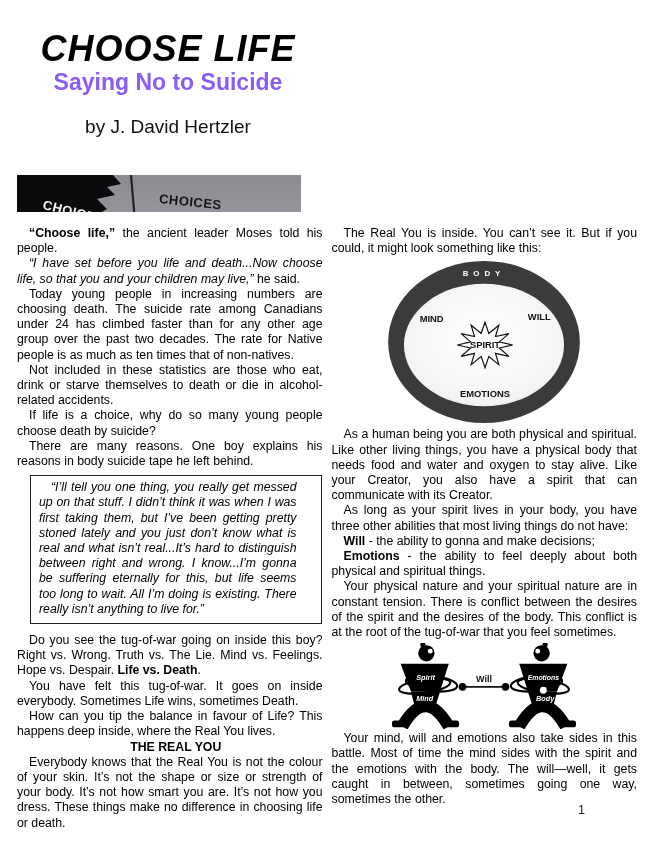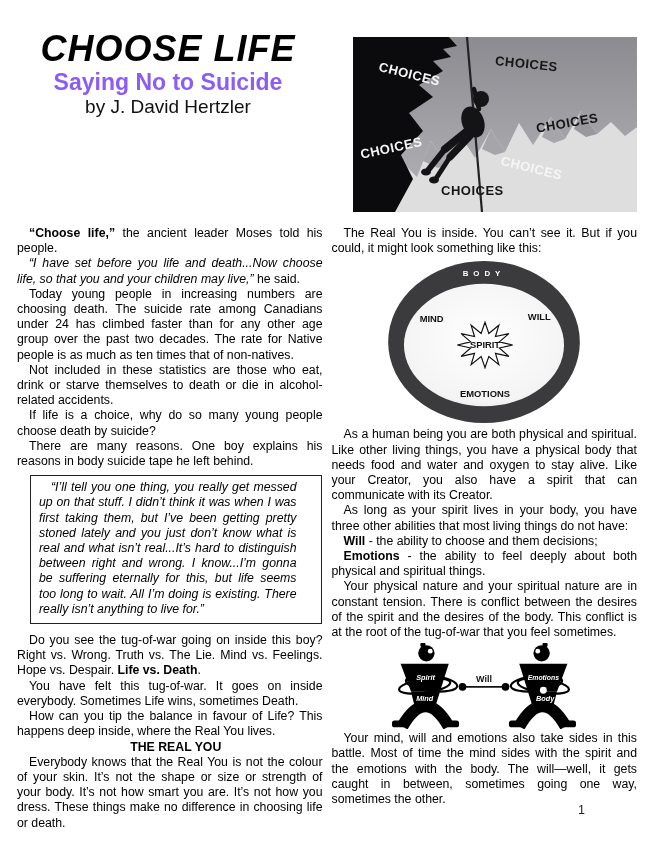--- a/index.html
+++ b/index.html
@@ -1,24 +1,24 @@
 <!DOCTYPE html>
 <html><head>
 <meta charset="utf-8">
 <style>
   html,body{margin:0;padding:0;background:#ffffff;}
   body{width:650px;height:842px;font-family:"Liberation Sans",sans-serif;color:#1a1a1a;overflow:hidden;}
   .page{position:relative;width:650px;height:842px;background:#fff;}
 
   
-  .top-row{display:flex;height:212px;}
+  .top-row{display:flex;height:212px;flex-direction:column;}
   .title-block{width:336px;text-align:center;padding-top:30px;box-sizing:border-box;}
   .title{font-size:36px;font-weight:bold;font-style:italic;letter-spacing:1px;color:#000;line-height:38px;}
   .subtitle{font-size:23px;font-weight:bold;color:#8b5cf6;line-height:28px;}
-  .byline{font-size:19px;color:#111;}
+  .byline{font-size:19px;color:#111;margin-top:20px;}
 
   .photo{position:relative;width:284px;height:175px;margin-top:37px;margin-left:17px;overflow:hidden;}
   .photo svg{display:block;}
   .choices-label{position:absolute;font-weight:bold;font-size:13px;letter-spacing:.5px;transform-origin:left top;white-space:nowrap;}
   .ch-white{color:#f6f6f6;}
   .ch-black{color:#161616;}
   .ch1{left:28px;top:22px;transform:rotate(14deg);}
   .ch2{left:143px;top:16px;transform:rotate(6deg);}
   .ch3{left:182px;top:84px;transform:rotate(-10deg);}
   .ch4{left:6px;top:110px;transform:rotate(-12deg);}
@@ -132,21 +132,21 @@
         <text x="156" y="62" text-anchor="middle" fill="#111" font-size="9.5" font-weight="bold">WILL</text>
         <g transform="translate(101,87)">
           <polygon fill="#ffffff" stroke="#111" stroke-width="1.2" points="28,0 14.5,3.1 24.2,11.5 10.6,8.5 14,19.9 3.9,11.6 0,23 -3.9,11.6 -14,19.9 -10.6,8.5 -24.2,11.5 -14.5,3.1 -28,0 -14.5,-3.1 -24.2,-11.5 -10.6,-8.5 -14,-19.9 -3.9,-11.6 0,-23 3.9,-11.6 14,-19.9 10.6,-8.5 24.2,-11.5 14.5,-3.1"></polygon>
           <text x="0" y="3.5" text-anchor="middle" fill="#111" font-size="9.5" font-weight="bold">SPIRIT</text>
         </g>
         <text x="101" y="140" text-anchor="middle" fill="#111" font-size="9.5" font-weight="bold">EMOTIONS</text>
       </svg>
 
       <p><span>As a human being you are both physical and spiritual. Like other living things, you have a physical body that needs food and water and oxygen to stay alive. Like your Creator, you also have a spirit that can communicate with its Creator.</span></p>
       <p><span>As long as your spirit lives in your body, you have three other abilities that most living things do not have:</span></p>
-      <p><span class="b">Will</span><span> - the ability to choose and them decisions;</span></p>
+      <p><span class="b">Will</span><span> - the ability to gonna and make decisions;</span></p>
       <p><span class="b">Emotions</span><span> - the ability to feel deeply about both physical and spiritual things.</span></p>
       <p><span>Your physical nature and your spiritual nature are in constant tension. There is conflict between the desires of the spirit and the desires of the body. This conflict is at the root of the tug-of-war that you feel sometimes.</span></p>
 
       <svg class="diagram" viewBox="0 0 290 100" width="282" height="86">
 
         <line x1="120" y1="51" x2="170" y2="51" stroke="#111" stroke-width="2"></line>
         <text x="145" y="45" text-anchor="middle" fill="#111" font-size="10.5" font-weight="bold">Will</text>
 
         <g transform="translate(78,0)">
           <path d="M -28 97 Q -1 50 26 97" stroke="#000" stroke-width="14" fill="none"></path>

